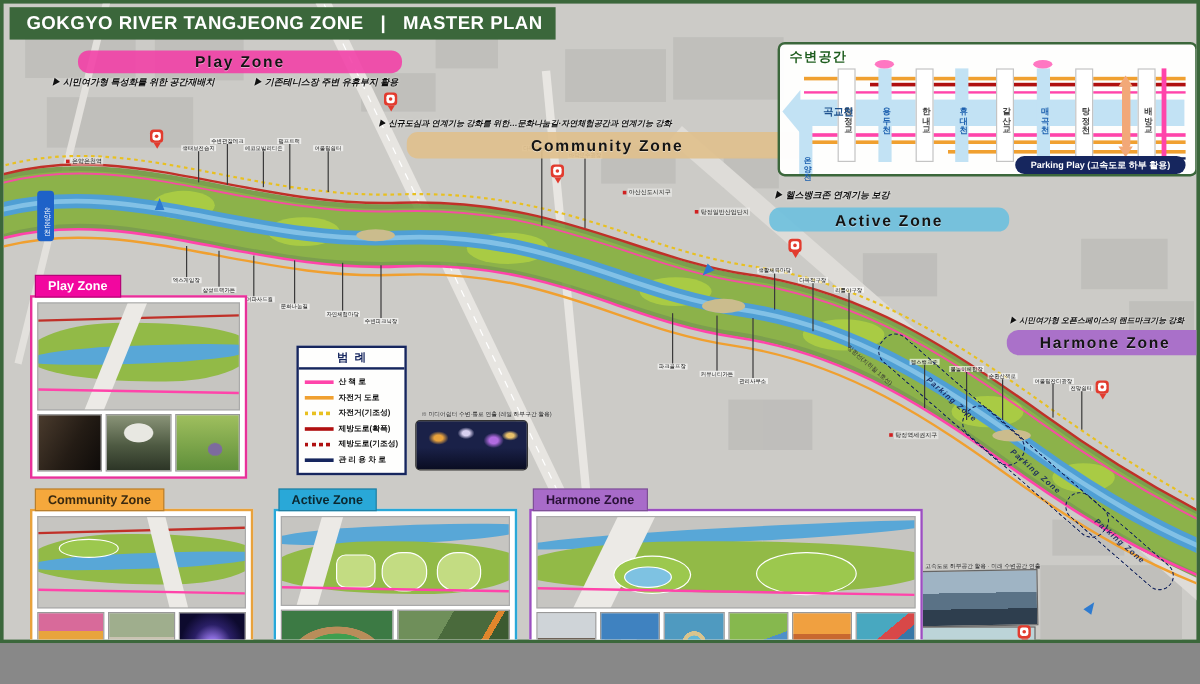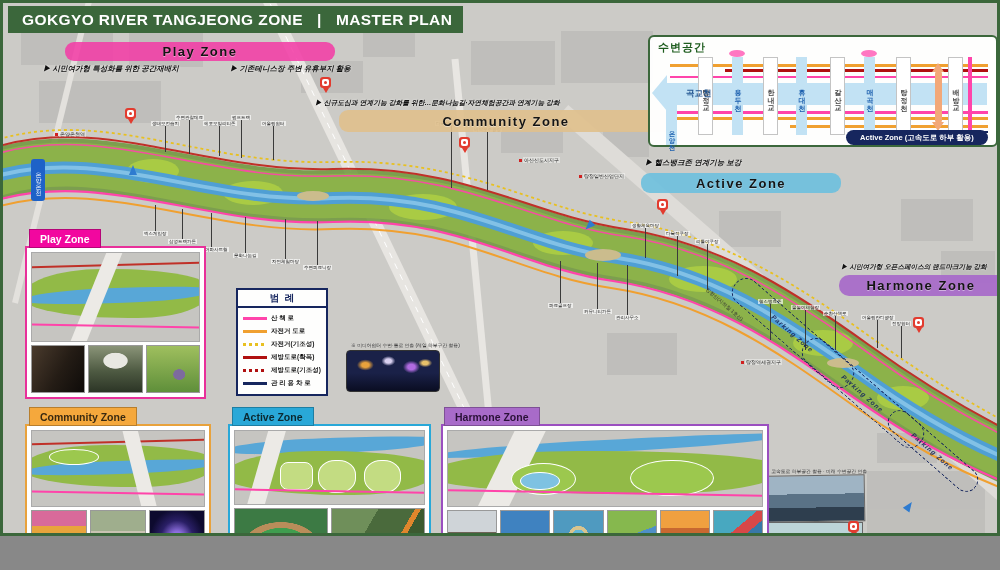--- a/index.html
+++ b/index.html
@@ -18,21 +18,21 @@
     text-shadow:0 1px 0 rgba(255,255,255,.45);}
   #banner-play{left:62px;top:39px;width:270px;height:19px;background:rgba(242,62,166,.88);}
   #banner-community{left:336px;top:107px;width:334px;height:22px;background:rgba(223,192,141,.92);}
   #banner-active{left:638px;top:170px;width:200px;height:20px;background:rgba(111,192,221,.92);}
   #banner-harmone{left:836px;top:272px;width:164px;height:21px;background:rgba(168,107,201,.95);border-radius:10px 0 0 10px;}
 
   
   .note{position:absolute;font-size:7.5px;font-weight:bold;font-style:italic;color:#101010;
     text-shadow:0 0 2px rgba(255,255,255,.85);white-space:nowrap;z-index:5;}
   #note-play1{left:40px;top:61px;}
-  #note-play2{left:227px;top:61px;}
+  #note-play2{left:208px;top:61px;}
   #note-community1{left:312px;top:95px;font-size:6.8px;}
   #note-active1{left:642px;top:155px;}
   #note-harmone1{left:838px;top:260px;font-size:6.6px;}
 
   
   #diagram{position:absolute;left:645px;top:32px;width:350px;height:112px;background:rgba(255,255,255,.97);
     border:2px solid #3b673b;border-radius:6px;z-index:6;box-sizing:border-box;}
   .dg-title{position:absolute;left:8px;top:3px;font-size:11px;font-weight:bold;color:#1d5c1d;letter-spacing:1px;}
   .dg-arrow{position:absolute;left:2px;top:38px;width:0;height:0;border-top:18px solid transparent;
     border-bottom:18px solid transparent;border-right:15px solid #c2e2f4;}
@@ -50,21 +50,21 @@
   .dg-updown::before{top:-8px;border-bottom:9px solid #f2a878;}
   .dg-updown::after{bottom:-8px;border-top:9px solid #f2a878;}
   .dg-oval{position:absolute;width:16px;height:7px;border-radius:50%;background:#ff77c2;z-index:3;}
   .dg-onyang{position:absolute;left:16px;top:64px;width:11px;height:44px;background:#c2e2f4;display:flex;
     align-items:flex-end;justify-content:center;z-index:2;}
   .dg-onyang span{writing-mode:vertical-rl;font-size:6.5px;font-weight:bold;color:#1b5fae;}
   #dg-parking{position:absolute;left:196px;top:93px;width:142px;height:15px;background:#16265e;border-radius:8px;
     color:#fff;font-size:7.5px;font-weight:bold;display:flex;align-items:center;justify-content:center;z-index:4;}
 
   
-  #legend{position:absolute;left:233px;top:285px;width:92px;height:108px;background:rgba(255,255,255,.97);
+  #legend{position:absolute;left:244px;top:285px;width:92px;height:108px;background:rgba(255,255,255,.97);
     border:2px solid #16265e;z-index:6;box-sizing:border-box;display:flex;flex-direction:column;}
   .lg-title{height:16px;border-bottom:2px solid #16265e;display:flex;align-items:center;justify-content:center;
     font-size:9.5px;font-weight:bold;color:#16265e;white-space:pre;}
   .lg-rows{flex:1;display:flex;flex-direction:column;justify-content:space-evenly;padding:2px 5px;}
   .lg-row{display:flex;align-items:center;gap:4px;}
   .lg-sample{width:24px;height:3px;flex:none;}
   .lg-lbl{font-size:6.5px;font-weight:bold;color:#111;white-space:nowrap;}
 
   
   .callout{position:absolute;display:flex;flex-direction:column;align-items:center;z-index:3;}
@@ -242,21 +242,21 @@
     <div class="dg-h" style="top:80px;left:20px;width:318px;background:#f0a030;"></div>
     <div class="dg-h" style="top:88px;left:140px;width:198px;background:#f0a030;"></div>
     <div class="dg-h" style="top:93.5px;left:205px;width:133px;background:#16265e;"></div>
     <div class="dg-onyang">
         <span>온양천</span>
       </div>
     <div class="dg-oval" style="left:79px;top:13px;"></div>
     <div class="dg-oval" style="left:211px;top:13px;"></div>
     <div class="dg-pinkbar"></div>
     <div class="dg-updown"></div>
-    <div id="dg-parking">Active Zone (고속도로 하부 활용)</div>
+    <div id="dg-parking">Parking Play (고속도로 하부 활용)</div>
   <div class="dg-col dg-bridge" style="left: 48px; width: 15px;">
         <span>탕정교</span>
       </div>
       <div class="dg-col dg-stream" style="left: 82px; width: 11px;">
         <span>용두천</span>
       </div>
       <div class="dg-col dg-bridge" style="left: 113px; width: 15px;">
         <span>한내교</span>
       </div>
       <div class="dg-col dg-stream" style="left: 146px; width: 11px;">

